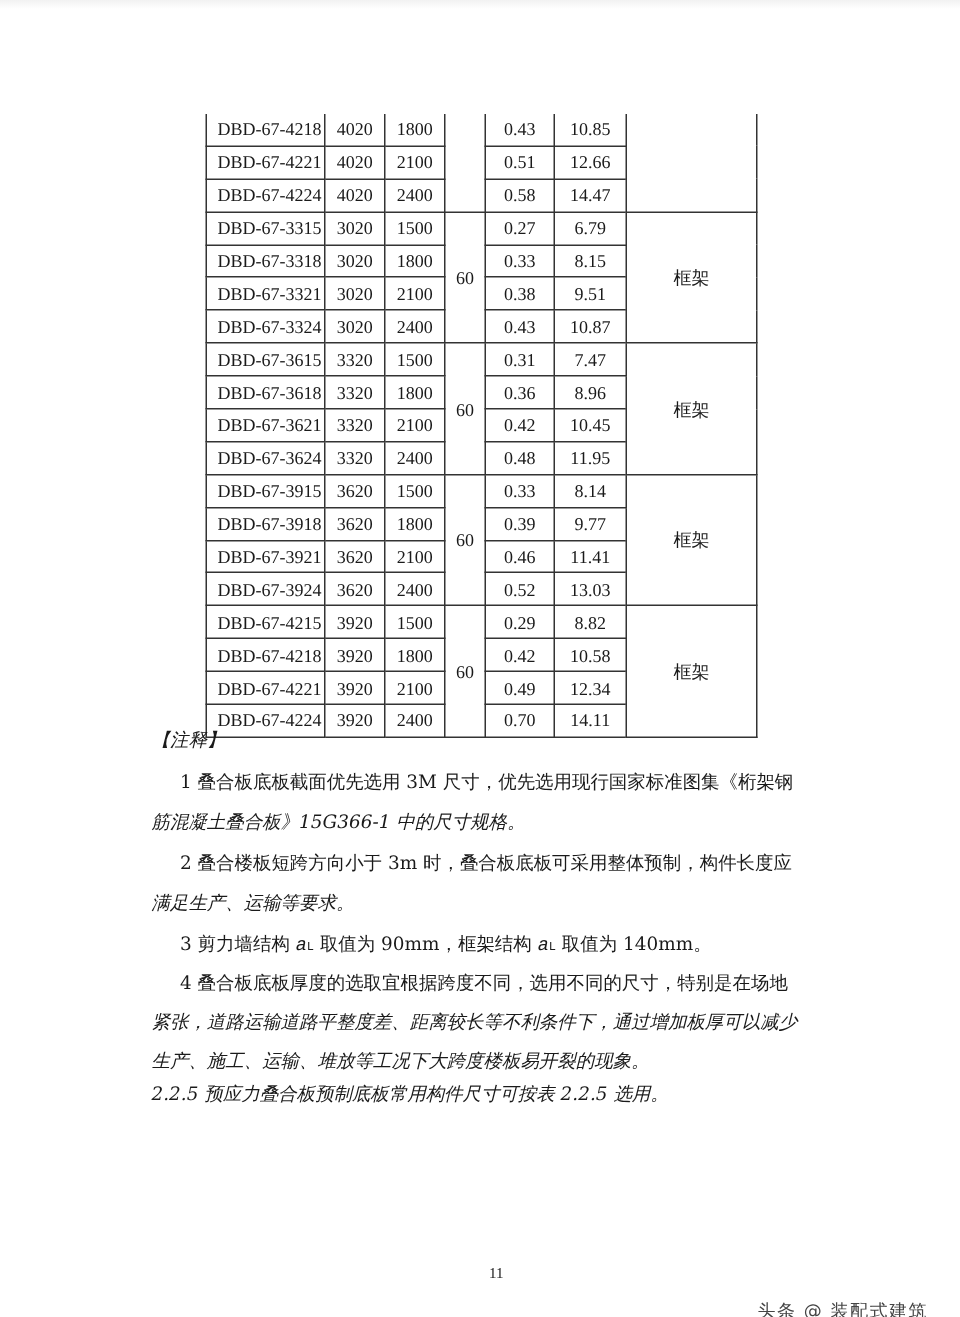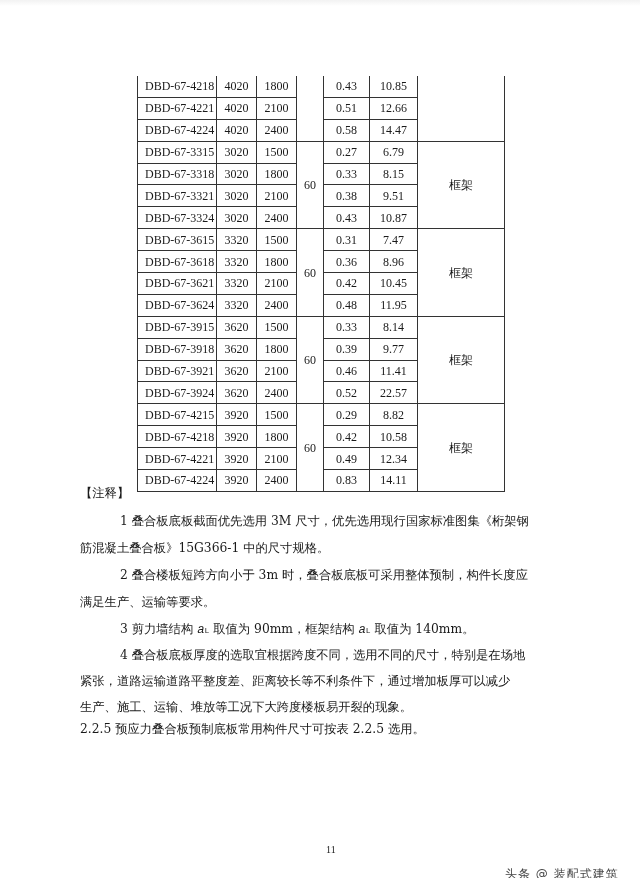--- a/index.html
+++ b/index.html
@@ -14,21 +14,21 @@
     font-family: "Liberation Serif", serif; font-size: 12px; padding-left: 38px;
   }
   table.spec td {
     border: 1px solid #333; height: 20.9px; padding: 0; text-align: center; vertical-align: middle;
     line-height: 14px; white-space: nowrap;
   }
   table.spec td.code { text-align: left; padding-left: 7px; }
   table.spec td.top-open { border-top: none; }
   .line { position: absolute; white-space: nowrap; font-size: 12.3px; }
   .indent { left: 120px; }
-  .flush { left: 80px; }
+  .flush { left: 101px; font-style: italic; }
   .sub-l { font-style: italic; font-family: Liberation Mono, monospace; }
   .sub-l small { font-size: 8px; font-style: normal; }
   .page-number { position: absolute; left: 326px; top: 844px; font-size: 10px; font-family: "Liberation Serif", serif; }
   .watermark { position: absolute; left: 505px; top: 866px; font-size: 12px; color: #444; letter-spacing: 1px; font-family: "DejaVu Sans", sans-serif; }
 </style>
 </head>
 <body>
 
 <div class="page-top-shadow"></div>
 
@@ -147,21 +147,21 @@
         <td>3620</td>
         <td>2100</td>
         <td>0.46</td>
         <td>11.41</td>
       </tr>
       <tr>
         <td class="code">DBD-67-3924</td>
         <td>3620</td>
         <td>2400</td>
         <td>0.52</td>
-        <td>22.57</td>
+        <td>13.03</td>
       </tr>
       <tr>
         <td class="code">DBD-67-4215</td>
         <td>3920</td>
         <td>1500</td>
         <td rowspan="4">60</td>
         <td>0.29</td>
         <td>8.82</td>
         <td rowspan="4">框架</td>
       </tr>
@@ -176,21 +176,21 @@
         <td class="code">DBD-67-4221</td>
         <td>3920</td>
         <td>2100</td>
         <td>0.49</td>
         <td>12.34</td>
       </tr>
       <tr>
         <td class="code">DBD-67-4224</td>
         <td>3920</td>
         <td>2400</td>
-        <td>0.83</td>
+        <td>0.70</td>
         <td>14.11</td>
       </tr>
     </tbody>
 </table>
 
 <div class="line flush" style="top:485px;">【注释】</div>
 <div class="line indent" style="top:513px;">1  叠合板底板截面优先选用 3M 尺寸，优先选用现行国家标准图集《桁架钢</div>
 <div class="line flush" style="top:540px;">筋混凝土叠合板》15G366-1 中的尺寸规格。</div>
 <div class="line indent" style="top:567px;">2  叠合楼板短跨方向小于 3m 时，叠合板底板可采用整体预制，构件长度应</div>
 <div class="line flush" style="top:594px;text-align:right;">满足生产、运输等要求。</div>

